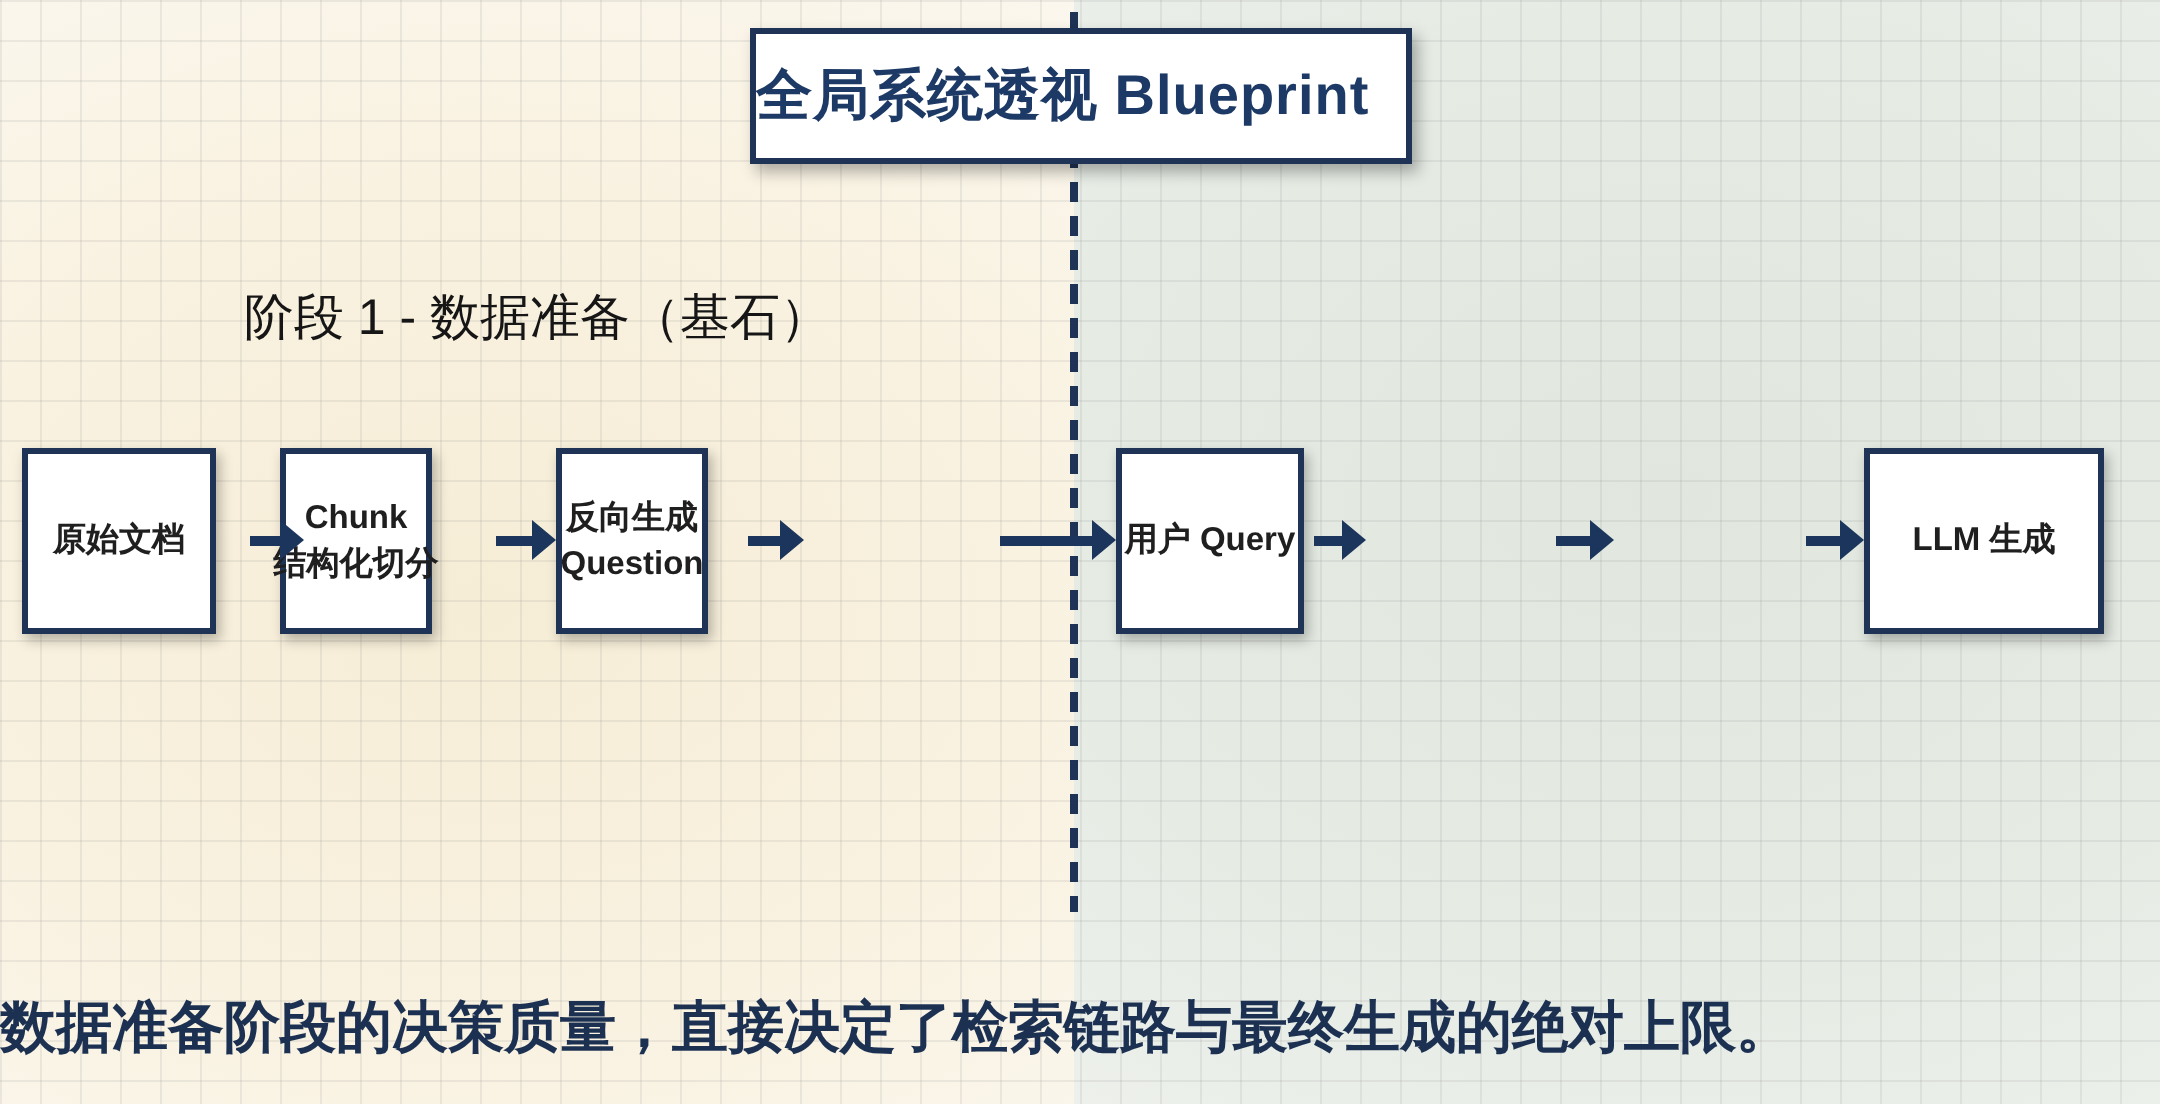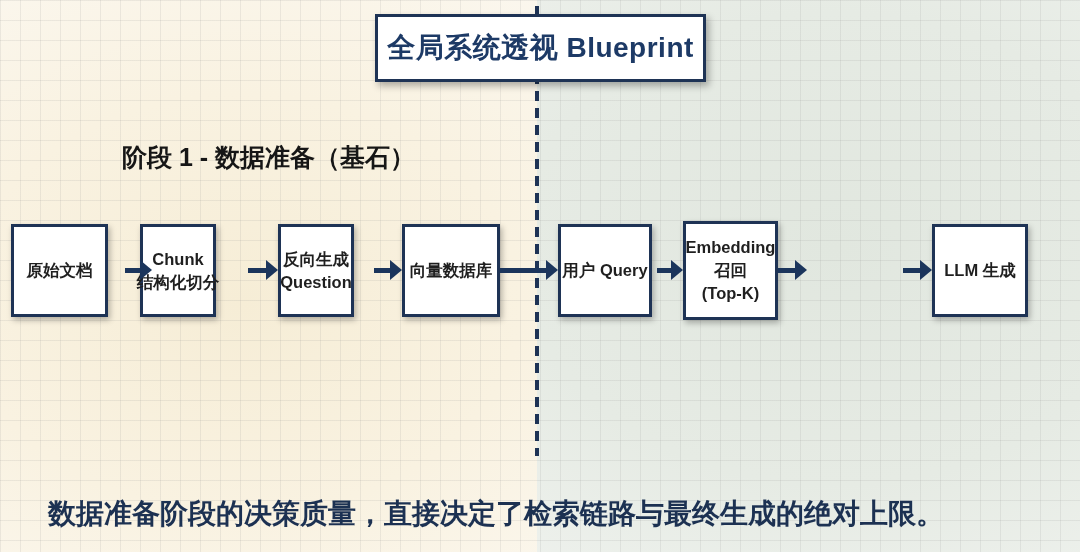--- a/index.html
+++ b/index.html
@@ -31,32 +31,32 @@
   .divider{
     position:absolute;left:535px;top:6px;width:4px;height:450px;
     background:repeating-linear-gradient(to bottom,#1e3355 0 10px,transparent 10px 17px);
     z-index:1;
   }
   
   .title-box{
     position:absolute;left:375px;top:14px;width:325px;height:62px;
     background:#ffffff;border:3px solid #1e3355;
     box-shadow:3px 4px 7px rgba(0,0,0,0.30);
-    display:flex;align-items:center;justify-content:center;
+    display:flex;align-items:center;
     z-index:3;
   }
   .title-box span{
     font-size:28px;font-weight:bold;color:#1d3a66;letter-spacing:0.5px;
     white-space:nowrap;
   }
   
   .phase-header{
     position:absolute;top:141px;height:34px;
-    display:flex;align-items:flex-start;justify-content:center;
-    font-size:25px;font-weight:bold;color:#161616;
+    display:flex;align-items:flex-end;justify-content:center;
+    font-size:25px;font-weight:normal;color:#161616;
     z-index:2;white-space:nowrap;
   }
   .phase-header.left{left:0;width:537px;}
   .phase-header.right{left:537px;width:543px;}
   
   .fbox{
     position:absolute;
     background:#ffffff;border:3px solid #1e3355;
     box-shadow:2px 3px 6px rgba(0,0,0,0.28);
     display:flex;flex-direction:column;align-items:center;justify-content:center;
@@ -75,21 +75,21 @@
   .arrow .head{
     width:0;height:0;flex:0 0 auto;
     border-left:12px solid #1b355c;
     border-top:10px solid transparent;
     border-bottom:10px solid transparent;
   }
   
   .footer-note{
     position:absolute;left:0;top:495px;width:856px;
     text-align:center;font-size:28px;font-weight:800;color:#1c3152;
-    z-index:2;white-space:nowrap;padding-left:48px;
+    z-index:2;white-space:nowrap;
   }
 </style>
 </head>
 <body>
 
 <div id="stage">
 
   <div class="bg-left"></div>
   <div class="bg-right"></div>
   <div class="grid-layer"></div>
@@ -112,37 +112,27 @@
   <div class="fbox" style="left:140px;top:224px;width:76px;height:93px">
     <span>Chunk</span>
     <span>结构化切分</span>
     <span></span>
   </div>
   <div class="fbox" style="left:278px;top:224px;width:76px;height:93px">
     <span>反向生成</span>
     <span>Question</span>
     <span></span>
   </div>
-  <div class="fbox" style="left:402px;top:224px;width:98px;height:93px">
-    <span>向量数据库</span>
-    <span></span>
-    <span></span>
-  </div>
 
   <div class="fbox" style="left:558px;top:224px;width:94px;height:93px">
     <span>用户 Query</span>
     <span></span>
     <span></span>
   </div>
-  <div class="fbox" style="left:683px;top:221px;width:95px;height:99px">
-    <span>Embedding</span>
-    <span>召回</span>
-    <span>(Top-K)</span>
-  </div>
-  <div class="fbox" style="left:932px;top:224px;width:96px;height:93px">
+  <div class="fbox" style="left:932px;top:224px;width:120px;height:93px">
     <span>LLM 生成</span>
     <span></span>
     <span></span>
   </div>
 
   <div class="arrow" style="left:125px;width:27px">
       <div class="shaft"></div>
       <div class="head"></div>
     </div>
   <div class="arrow" style="left:248px;width:30px">

